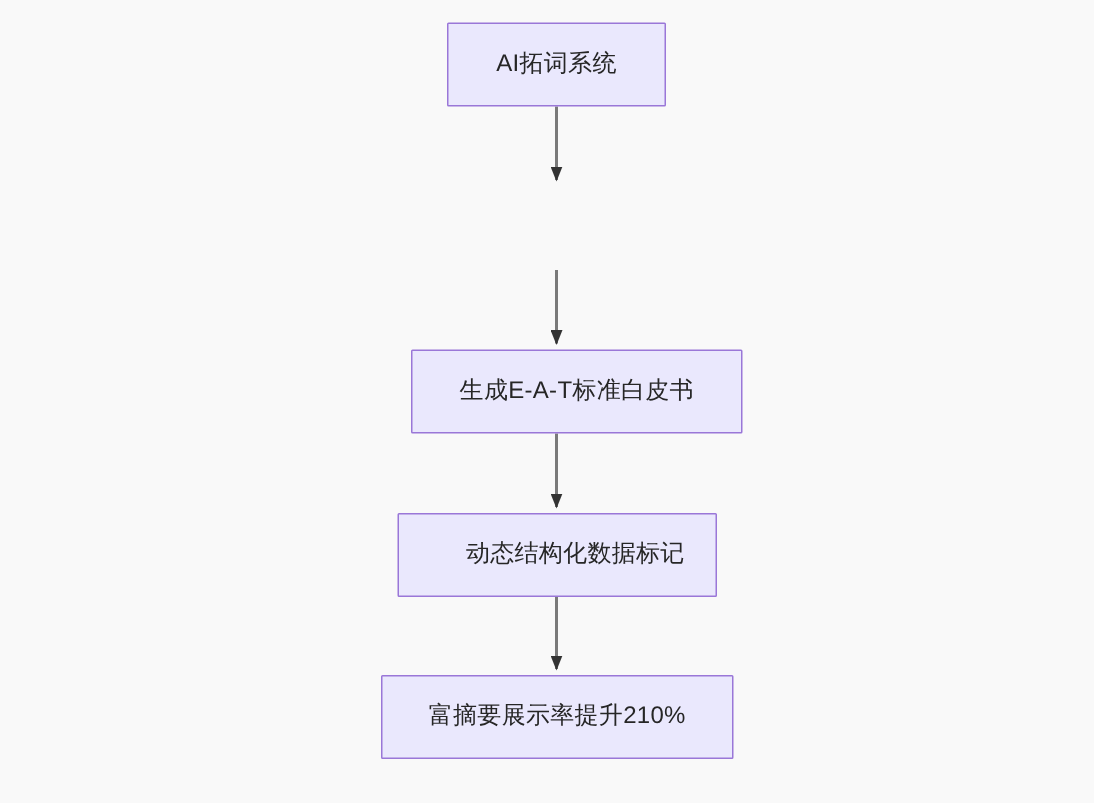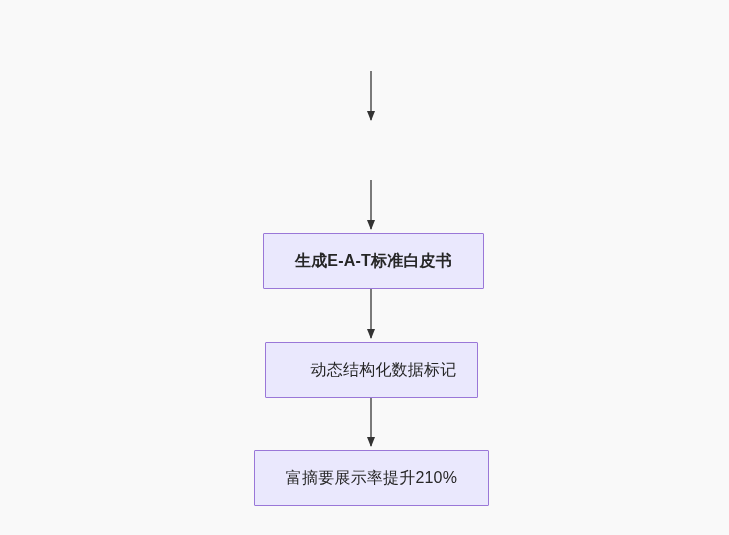--- a/index.html
+++ b/index.html
@@ -64,23 +64,26 @@
       <line x1="371" y1="180" x2="371" y2="229" stroke="#7a7a7a" stroke-width="2" marker-end="url(#arrowhead)"></line>
     </g>
     <g>
       <line x1="371" y1="289" x2="371" y2="338" stroke="#7a7a7a" stroke-width="2" marker-end="url(#arrowhead)"></line>
     </g>
     <g>
       <line x1="371" y1="398" x2="371" y2="446" stroke="#7a7a7a" stroke-width="2" marker-end="url(#arrowhead)"></line>
     </g>
   </svg>
 
+  <div class="node" style="left:298px; top:15px; width:146px; height:56px;">
+    <span class="node-label">AI拓词系统</span>
+  </div>
 
 
-  <div class="node" style="left:263px; top:233px; width:221px; height:56px;font-weight:bold;">
+  <div class="node" style="left:274px; top:233px; width:221px; height:56px;">
     <span class="node-label">生成E-A-T标准白皮书</span>
   </div>
 
   <div class="node" style="left:265px; top:342px; width:213px; height:56px;padding-left:24px;">
     <span class="node-label">动态结构化数据标记</span>
   </div>
 
   <div class="node" style="left:254px; top:450px; width:235px; height:56px;">
     <span class="node-label">富摘要展示率提升210%</span>
   </div>

